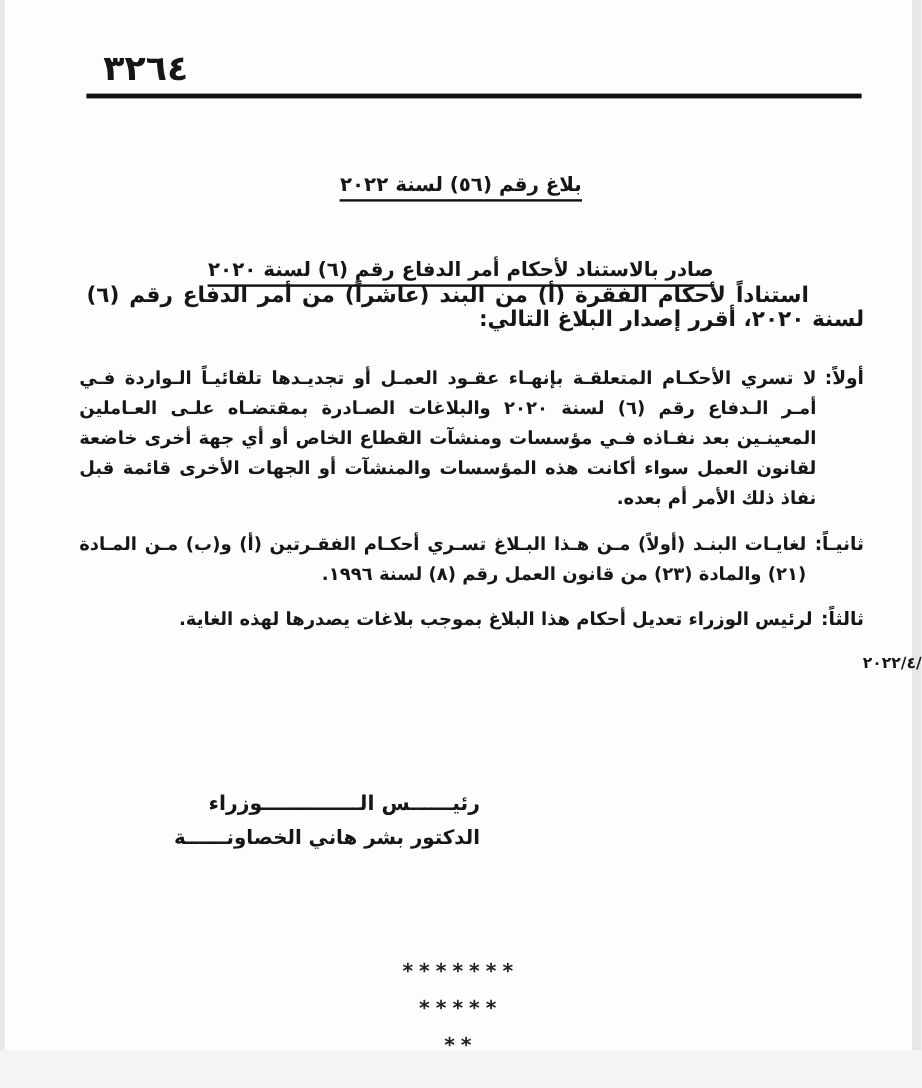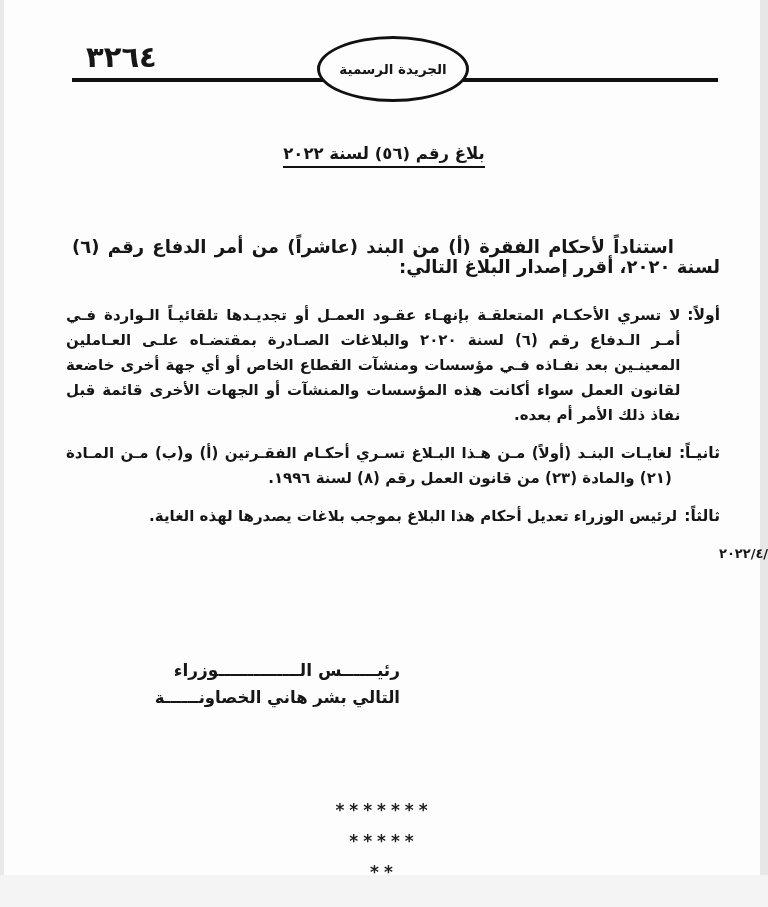--- a/index.html
+++ b/index.html
@@ -104,28 +104,28 @@
 </head>
 <body>
 
 <div class="page">
   <div class="edge-left"></div>
   <div class="edge-right"></div>
 
   <div class="header">
     <div class="header-rule"></div>
     <div class="page-number">٣٢٦٤</div>
-    <div class="gazette-badge">
-      <span>الجريدة الرسمية</span>
-    </div>
   </div>
 
   <div class="titles">
     <div class="title-line">
       <span>بلاغ رقم (٥٦) لسنة ٢٠٢٢</span>
+    </div>
+    <div class="title-line">
+      <span>صادر بالاستناد لأحكام أمر الدفاع رقم (٦) لسنة ٢٠٢٠</span>
     </div>
   </div>
 
   <p class="preamble">استناداً لأحكام الفقرة (أ) من البند (عاشراً) من أمر الدفاع رقم (٦) لسنة ٢٠٢٠، أقرر إصدار البلاغ التالي:</p>
 
   <div class="items">
     <div class="item">
       <span class="item-marker">أولاً:</span>
       <span class="item-text">لا تسري الأحكـام المتعلقـة بإنهـاء عقـود العمـل أو تجديـدها تلقائيـاً الـواردة فـي أمـر الـدفاع رقم (٦) لسنة ٢٠٢٠ والبلاغات الصـادرة بمقتضـاه علـى العـاملين المعينـين بعد نفـاذه فـي مؤسسات ومنشآت القطاع الخاص أو أي جهة أخرى خاضعة لقانون العمل سواء أكانت هذه المؤسسات والمنشآت أو الجهات الأخرى قائمة قبل نفاذ ذلك الأمر أم بعده.</span>
     </div>
@@ -136,21 +136,21 @@
     <div class="item">
       <span class="item-marker">ثالثاً:</span>
       <span class="item-text">لرئيس الوزراء تعديل أحكام هذا البلاغ بموجب بلاغات يصدرها لهذه الغاية.</span>
     </div>
   </div>
 
   <div class="issue-date">٢٠٢٢/٤/٢٤</div>
 
   <div class="signature">
     <span class="sig-title">رئيــــــس الــــــــــــــوزراء</span>
-    <span class="sig-name">التالي بشر هاني الخصاونــــــة</span>
+    <span class="sig-name">الدكتور بشر هاني الخصاونــــــة</span>
   </div>
 
   <div class="stars">
     <div class="star-row">*******</div>
     <div class="star-row">*****</div>
     <div class="star-row">**</div>
   </div>
 </div>
 
 </body></html>

